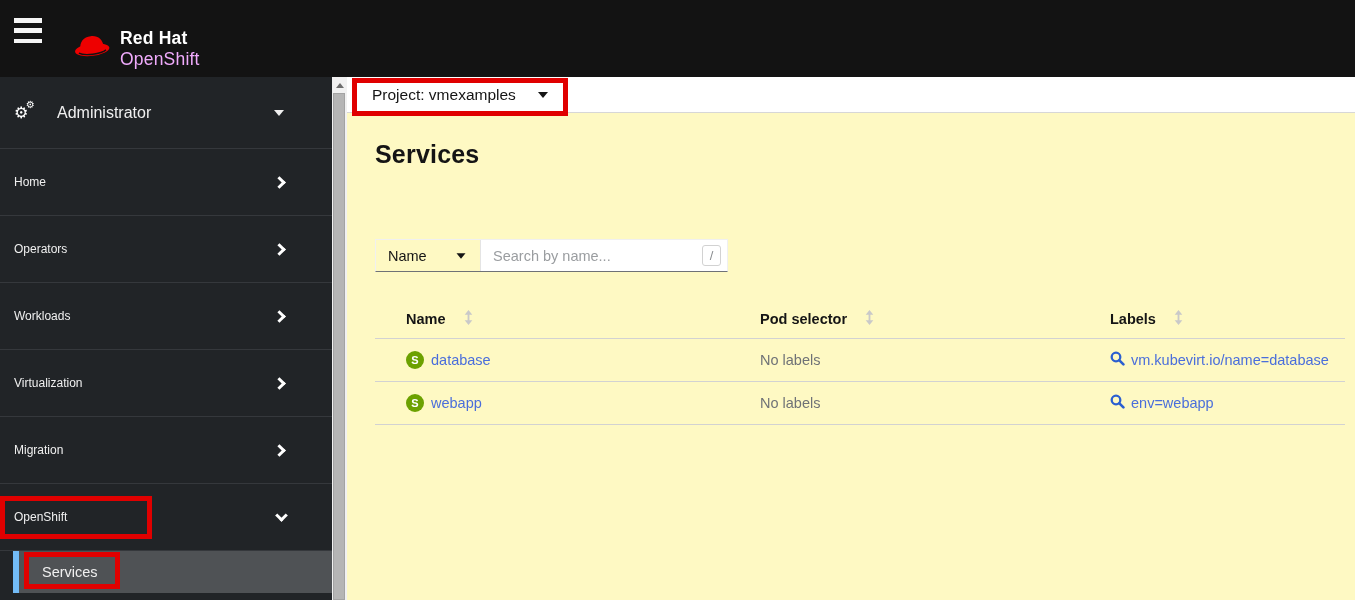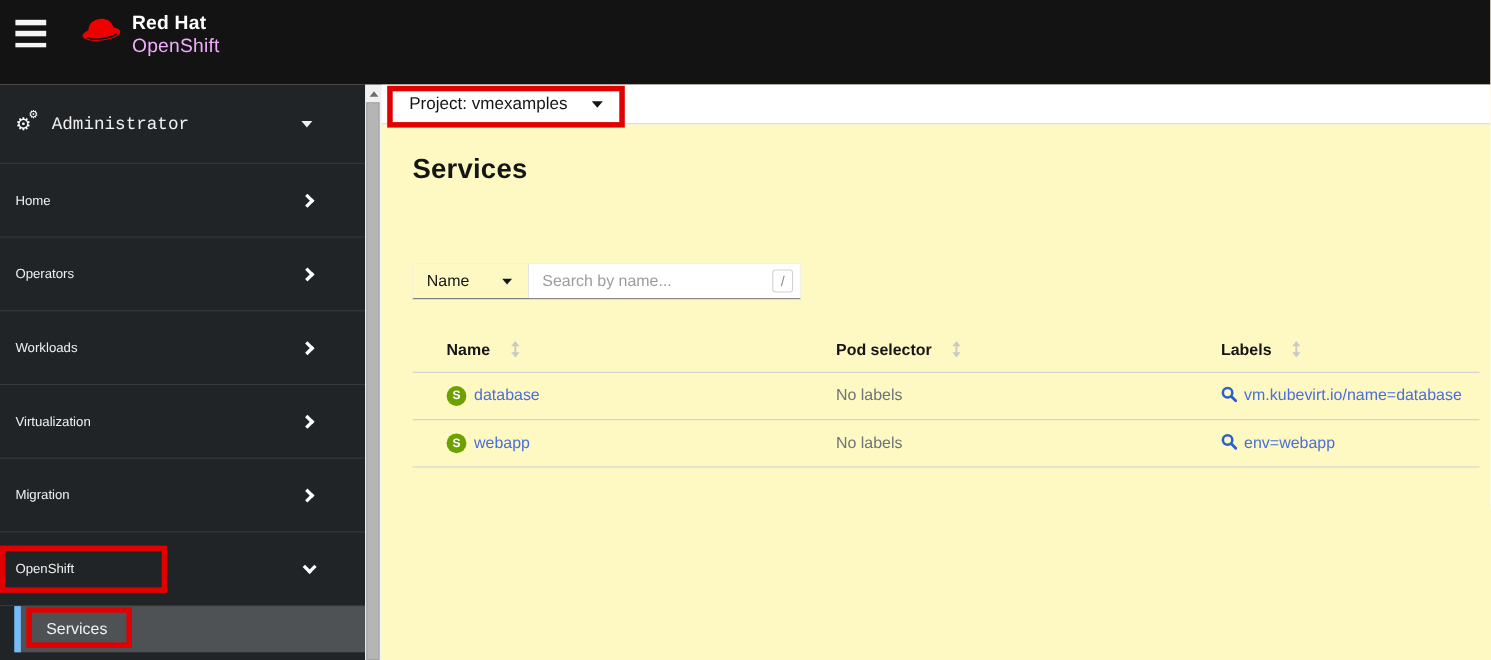--- a/index.html
+++ b/index.html
@@ -7,35 +7,35 @@
   body {
     position:relative; overflow:hidden; background:#ffffff;
     font-family:"Liberation Sans", sans-serif; color:#151515;
   }
 
   
   .masthead { position:absolute; left:0; top:0; width:1355px; height:77px; background:#131313; }
   .hamburger { position:absolute; left:14px; top:17px; width:28px; height:27px; cursor:pointer;
                display:flex; flex-direction:column; justify-content:space-between; padding:1px 0; }
   .hamburger .bar { width:28px; height:4.5px; background:#f5f5f5; }
-  .brand { position:absolute; left:72px; top:10px; display:flex; align-items:center; }
+  .brand { position:absolute; left:72px; top:28px; display:flex; align-items:center; }
   .brand-text { margin-left:8px; color:#fff; line-height:1.18; font-size:17.5px; letter-spacing:.2px; }
   .brand-text .l1 { font-weight:bold; }
   .brand-text .l2 { font-weight:normal; color:#f0abfc; }
 
   
   .sidebar { position:absolute; left:0; top:77px; width:332px; bottom:0; background:#212427; }
   .persp {
     height:72px; display:flex; align-items:center; padding:0 48px 0 14px;
     border-bottom:1px solid #35383c; color:#f0f0f0; font-size:16px; cursor:pointer;
   }
   .persp .cogs { position:relative; width:24px; color:#fff; font-family:"DejaVu Sans", sans-serif; }
   .persp .cogs .g1 { font-size:16px; }
   .persp .cogs .g2 { position:absolute; font-size:10px; left:12px; top:-4px; }
-  .persp .label { flex:1; margin-left:9px;font-family:Liberation Mono, monospace; }
+  .persp .label { flex:1; margin-left:19px; }
   .caret { display:inline-block; width:0; height:0;
            border-left:5.5px solid transparent; border-right:5.5px solid transparent;
            border-top:6.5px solid currentColor; }
   .nav-item {
     height:67px; display:flex; align-items:center; justify-content:space-between;
     padding:0 46px 0 14px; border-bottom:1px solid #35383c;
     color:#f0f0f0; font-size:12px; cursor:pointer;
   }
   .chev { display:inline-block; width:9px; height:9px;
           border-right:3px solid #fff; border-bottom:3px solid #fff; }

